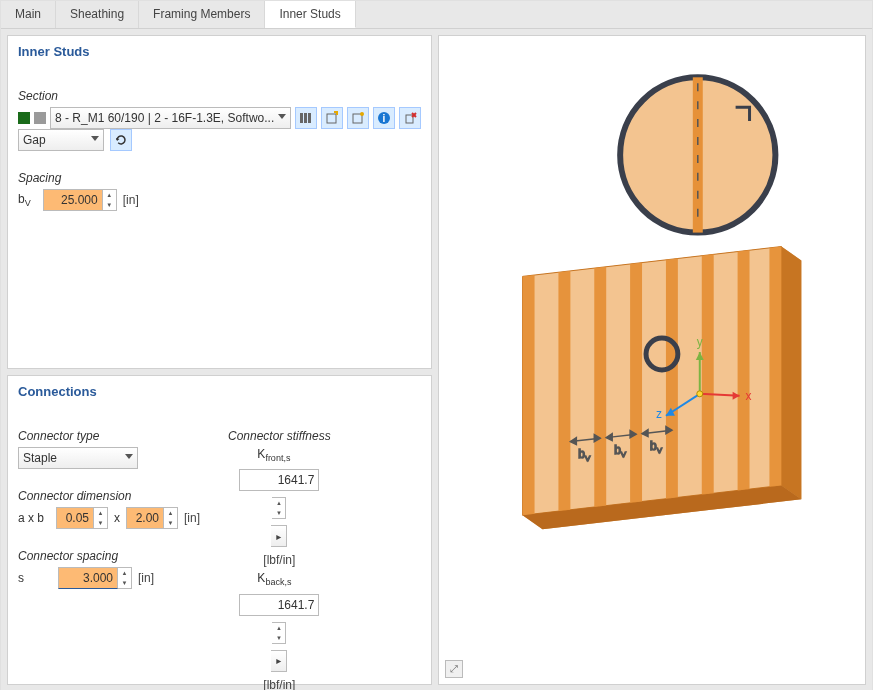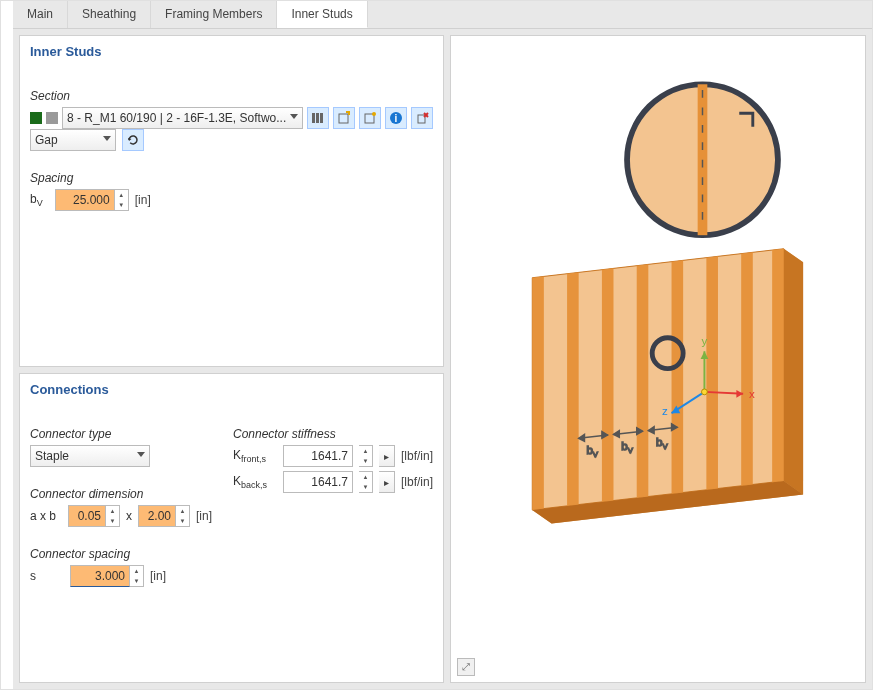--- a/index.html
+++ b/index.html
@@ -1,17 +1,17 @@
 <!DOCTYPE html>
 <html><head>
 <meta charset="utf-8">
 <style>
 * { box-sizing: border-box; margin: 0; padding: 0; font-family: "Segoe UI", Arial, sans-serif; }
 body { background: #fff; font-size: 12px; color: #333; }
-.frame { width: 873px; height: 690px; background: #fff; border: 1px solid #e0e0e0; display: flex; flex-direction: column; padding-left: 12px; }
+.frame { width: 873px; height: 690px; background: #fff; border: 1px solid #e0e0e0; display: flex; flex-direction: column; }
 
 .tabs { display: flex; background: #e8e8e8; border-bottom: 1px solid #d0d0d0; height: 28px; }
 .tab { padding: 6px 14px; font-size: 12px; cursor: pointer; color: #444; border-right: 1px solid #d8d8d8; }
 .tab.active { background: #fff; border-bottom: 1px solid #fff; position: relative; top: 0; }
 
 .body { flex: 1; display: flex; padding: 6px; gap: 6px; background: #e8e8e8; }
 .left { width: 425px; display: flex; flex-direction: column; gap: 6px; }
 .panel { background: #fff; border: 1px solid #d0d0d0; display: flex; flex-direction: column; }
 .panel-h { color: #2a5a9a; font-weight: 600; padding: 8px 10px 4px; font-size: 13px; }
 .panel-body { padding: 6px 10px 10px; }
@@ -36,23 +36,23 @@
 .num { width: 60px; height:22px; border:1px solid #bbb; background:#fdba74; text-align:right; padding:0 4px; font-size:12px; line-height:20px; }
 .spin { width:14px; height:22px; display:flex; flex-direction:column; border:1px solid #bbb; border-left:none;}
 .spin div { flex:1; display:flex; align-items:center; justify-content:center; font-size:6px; color:#555; }
 .unit { margin-left:0; color:#444; }
 .pre { margin-right: 6px; font-size:12px; }
 .sub { font-size: 9px; vertical-align: sub; }
 
 .conn-cols { display:flex; gap:20px; }
 .col { display:flex; flex-direction:column; }
 
-.stiff-row { display:flex; align-items:center; gap:6px; margin-bottom:4px; }
+.stiff-row { display:flex; align-items:center; gap:6px; margin-bottom:4px;flex-direction:column; }
 .stiff-lbl { width: 44px; font-size: 12px; white-space:nowrap; }
-.stiff-num { width: 70px; height:22px; border:1px solid #bbb; background:#fff; text-align:right; padding:0 4px; font-size:12px; line-height:20px; }
+.stiff-num { width: 80px; height:22px; border:1px solid #bbb; background:#fff; text-align:right; padding:0 4px; font-size:12px; line-height:20px; }
 .arrow-btn { width:16px; height:22px; border:1px solid #bbb; border-left:none; background:linear-gradient(#fff,#eee); display:flex; align-items:center; justify-content:center; font-size:10px; color:#444;}
 
 .right { flex:1; background:#fff; border:1px solid #d0d0d0; position:relative; }
 .corner-btn { position:absolute; left:6px; bottom:6px; width:18px; height:18px; border:1px solid #bbb; background:#f0f0f0; font-size:10px; display:flex; align-items:center; justify-content:center; color:#666;}
 
 svg .wood-fill { fill:#f3c490; }
 svg .wood-edge { fill:#d18a3a; }
 svg .stud-fill { fill:#e69138; }
 svg .stud-dark { fill:#c77522; }
 </style>

